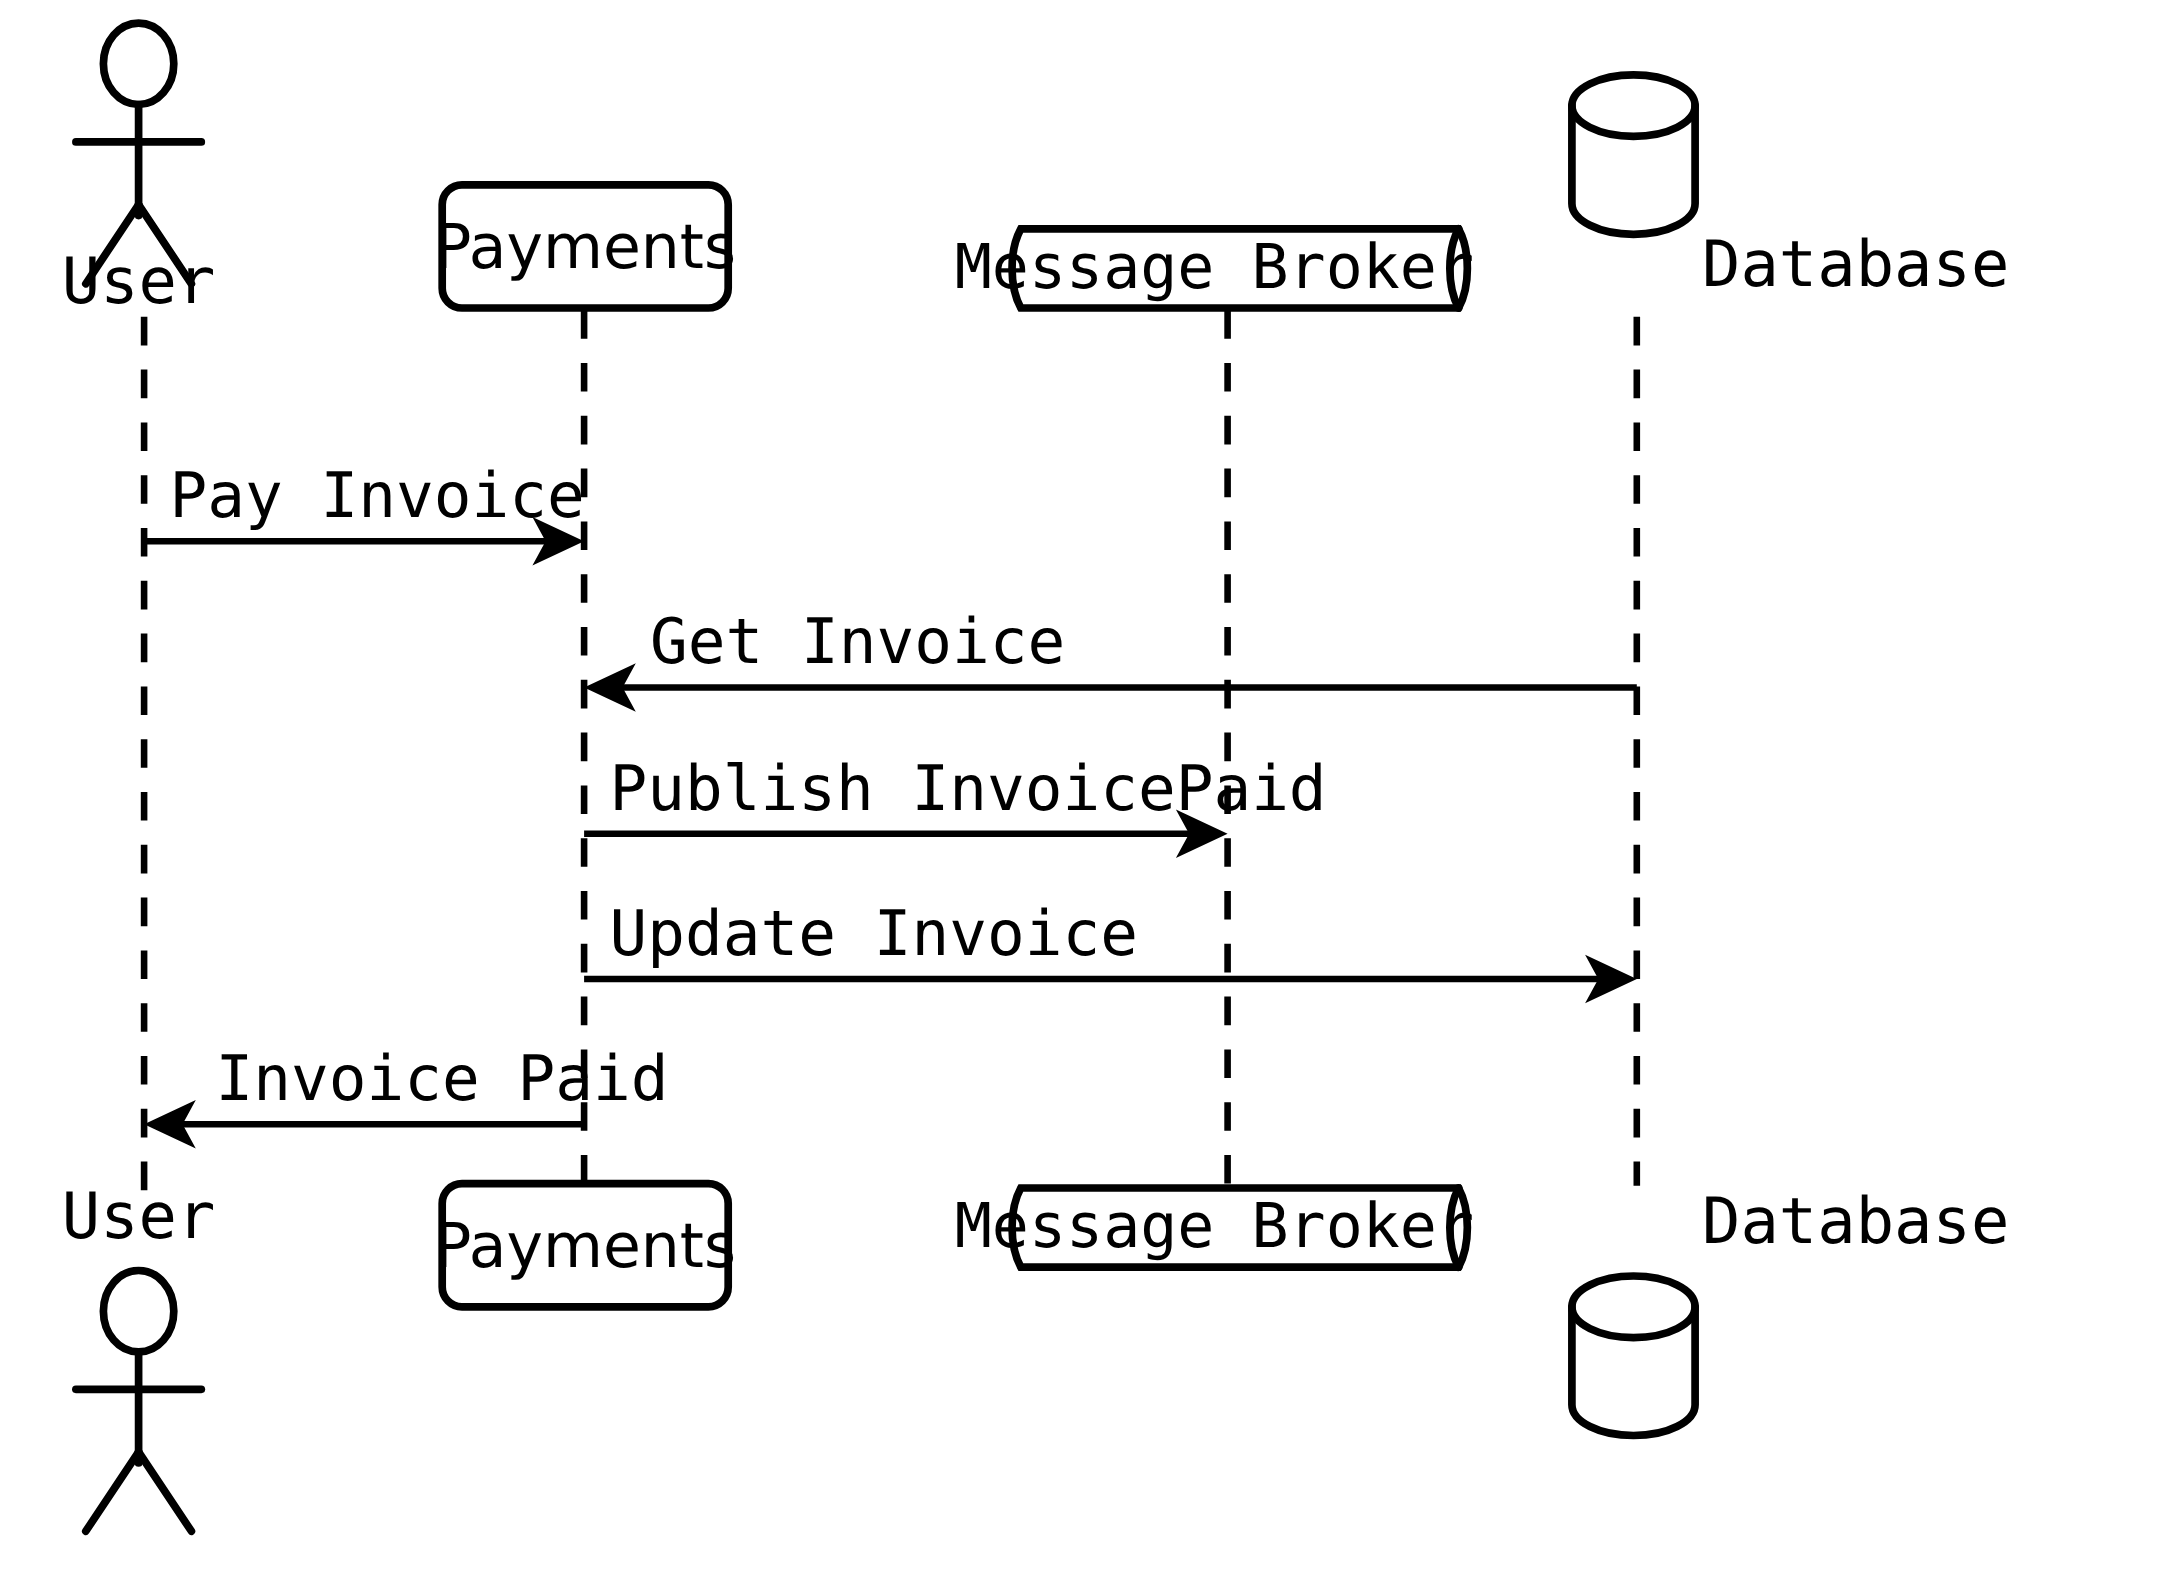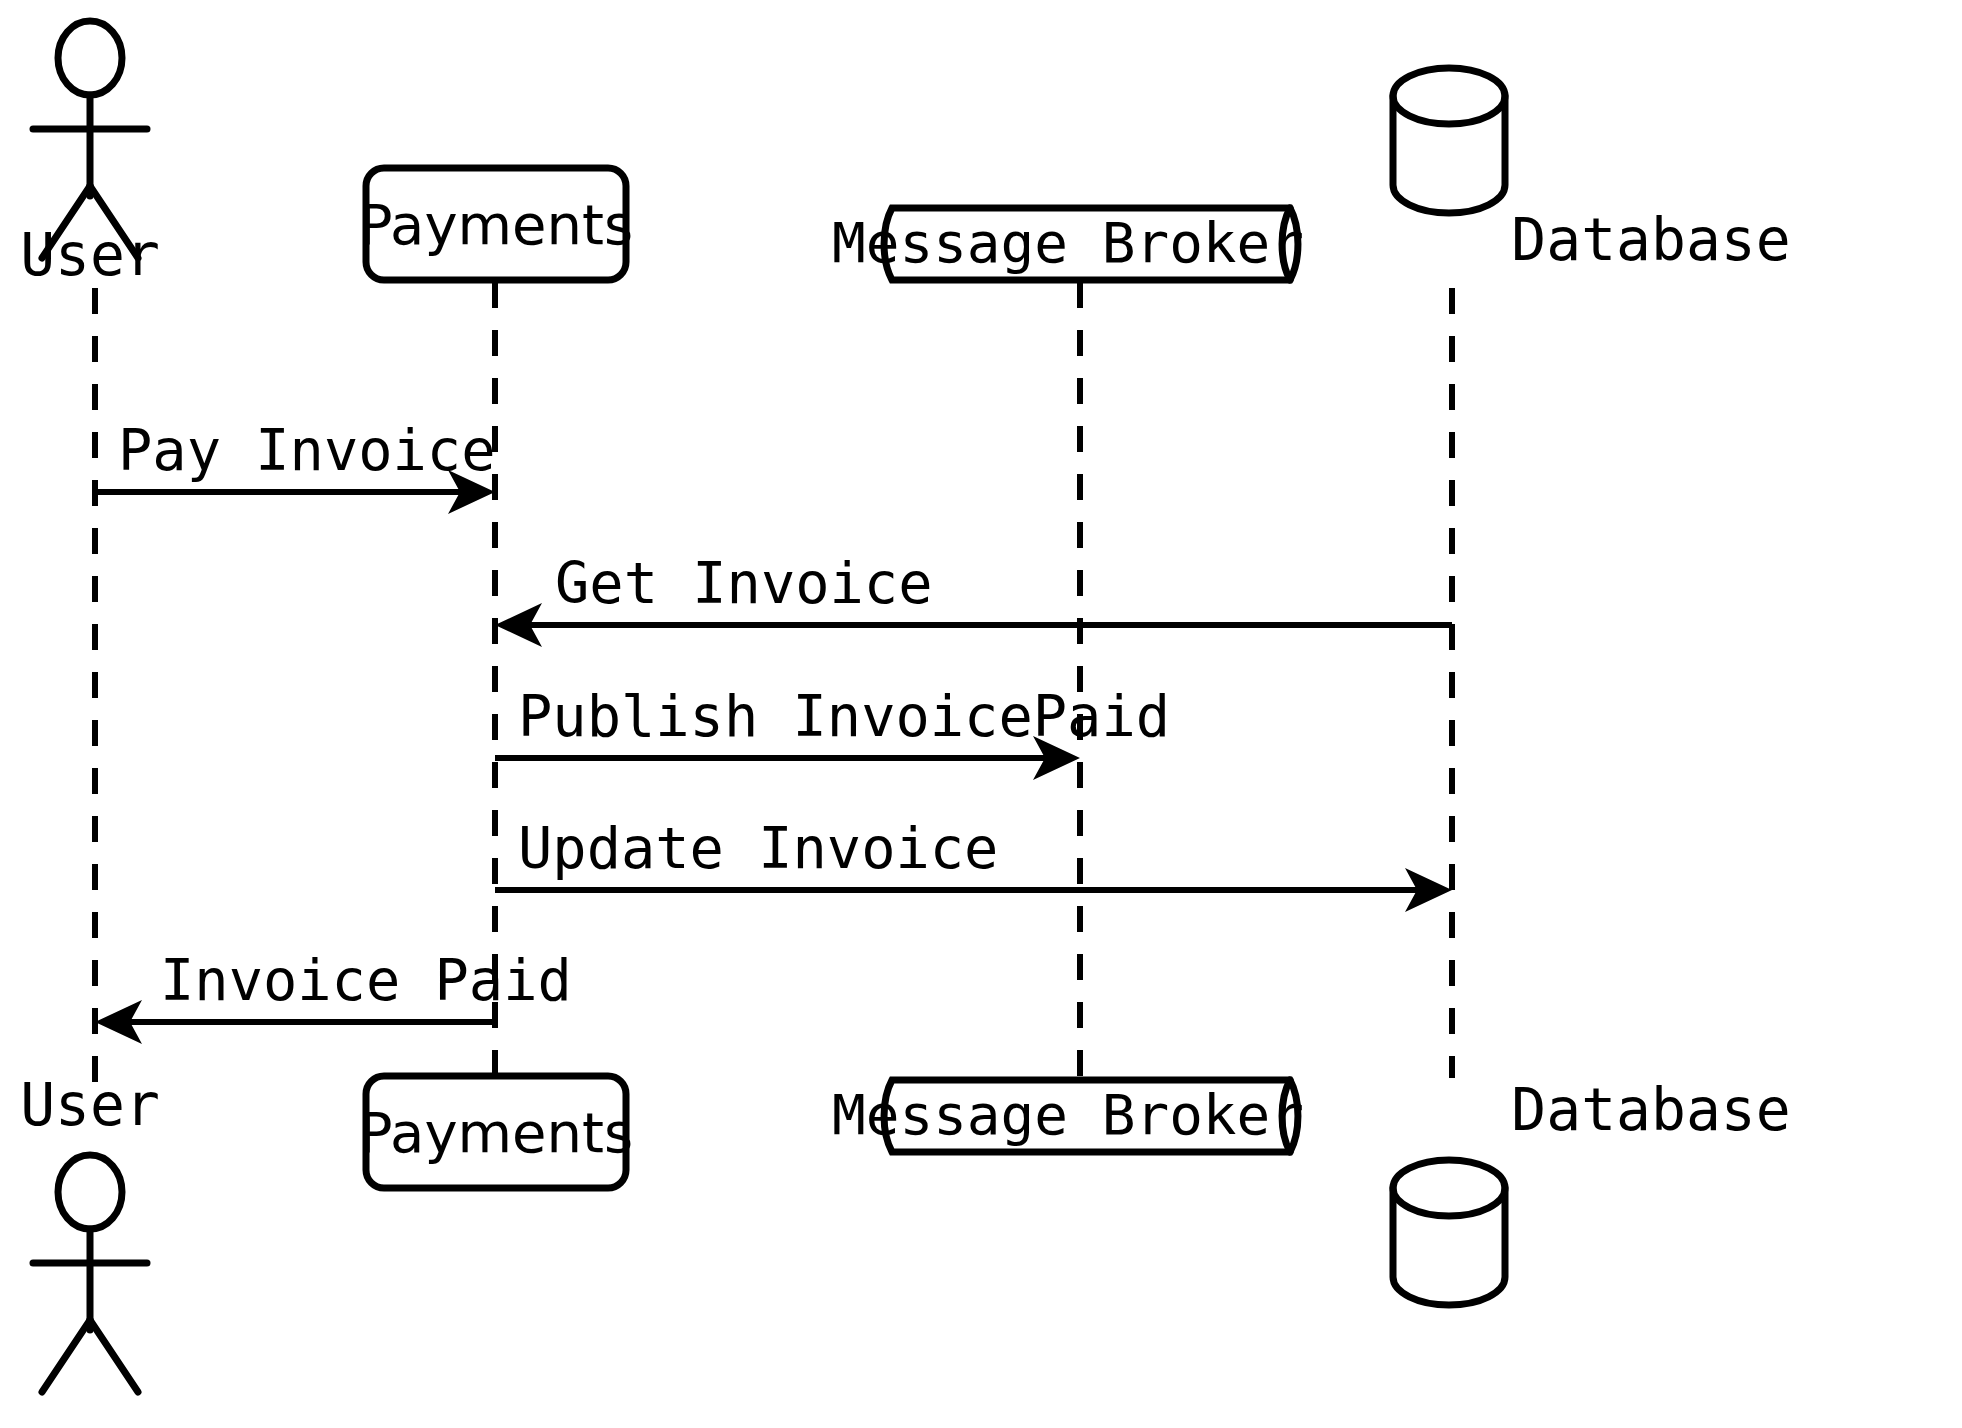--- a/index.html
+++ b/index.html
@@ -10,20 +10,21 @@
   }
   body {
     font-family: "DejaVu Sans Mono", monospace;
   }
   #diagram-root {
     position: relative;
     width: 1916px;
     height: 1428px;
     background: #ffffff;
     overflow: hidden;
+    margin-left: 36px;
   }
   svg.diagram-canvas {
     display: block;
     width: 1962px;
     height: 1428px;
   }
   .stroke-shape {
     fill: none;
     stroke: #000000;
     stroke-width: 7;

